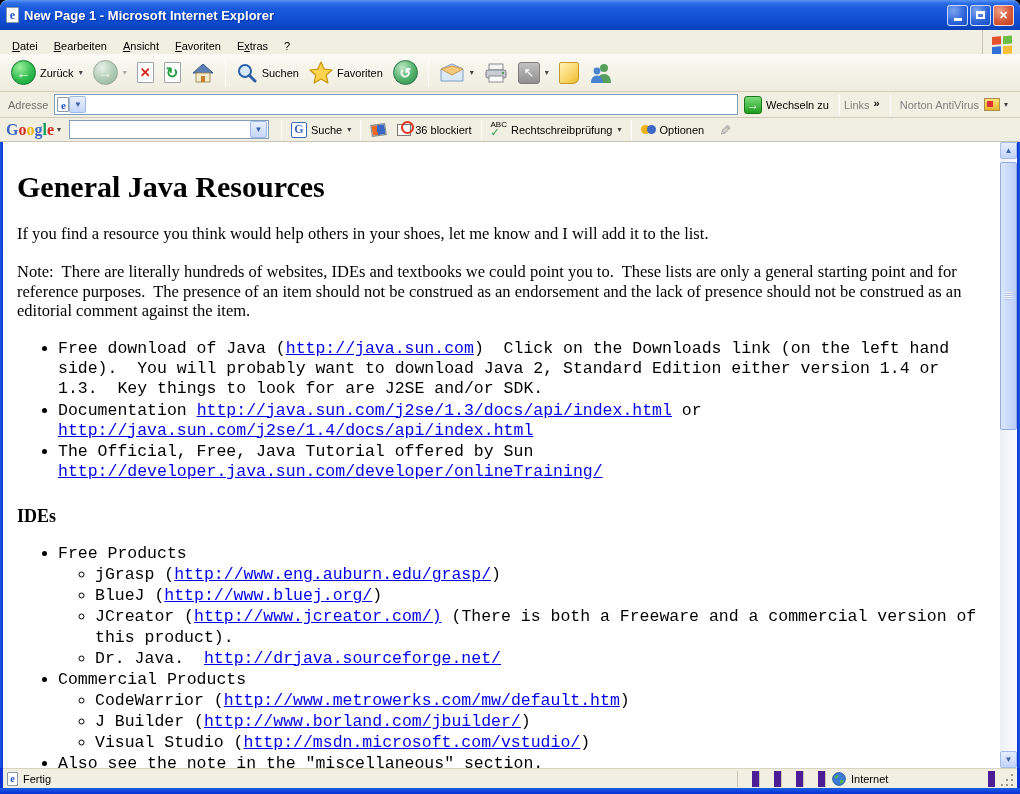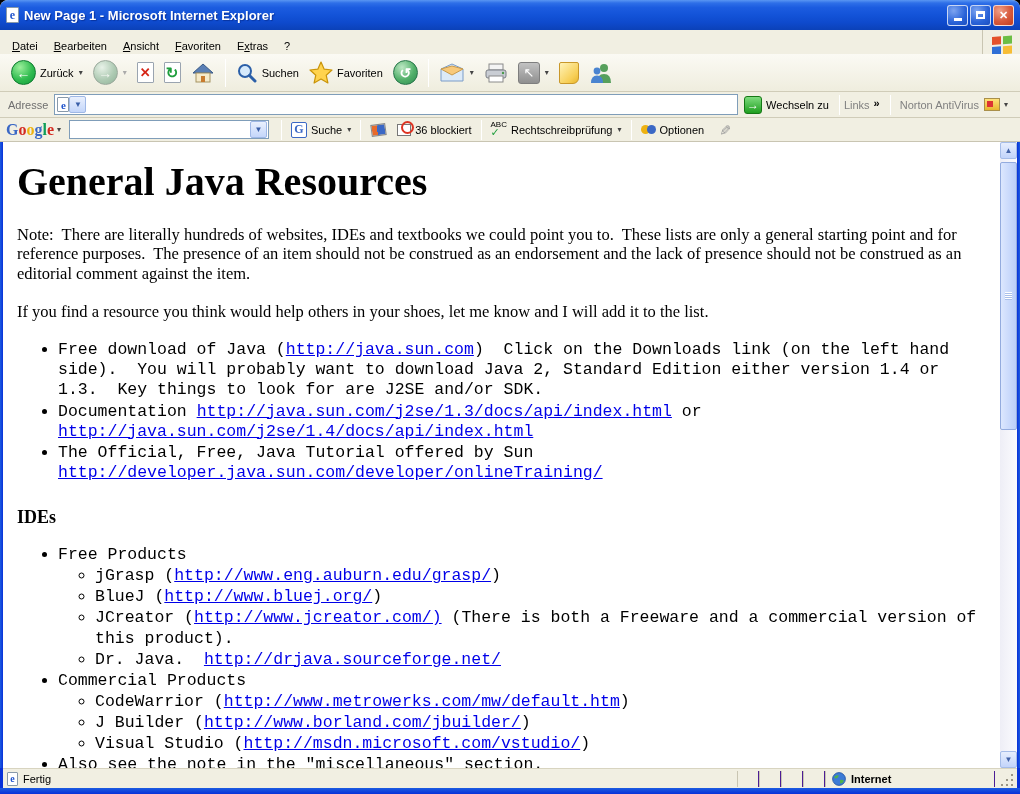--- a/index.html
+++ b/index.html
@@ -78,21 +78,21 @@
   .ball { width:9px; height:9px; border-radius:50%; display:inline-block; }
   .blockicon { width:14px; height:12px; background:#fff; border:1px solid #777; position:relative; }
   .blockicon::after { content:""; position:absolute; right:-4px; top:-4px; width:9px; height:9px; border:2px solid #D32; border-radius:50%; }
   .pr-icon { width:15px; height:12px; background:linear-gradient(90deg,#E86A2A 40%,#3B68C5 40%); border:1px solid #888; transform:rotate(-8deg); }
   .pen { color:#9A9A9A; font-size:14px; transform:rotate(90deg); display:inline-block; }
 
   
   .contentwrap { position:absolute; left:0; top:142px; width:1020px; height:626px; background:#0831D9; }
   .content { position:absolute; left:3px; top:0; width:997px; height:626px; background:#fff; overflow:hidden;
     font-family:"Liberation Serif",serif; font-size:16.5px; color:#000; padding:12px 16px 0 14px; }
-  .content h1 { font-size:40px; margin:4px 0 20px; font-weight:bold; }
+  .content h1 { font-size:30px; margin:16px 0 20px; font-weight:bold; }
   .content h3 { font-size:18px; margin:24px 0 17px; font-weight:bold; }
   .content p { margin:0 0 19px; line-height:1.17; white-space:pre-wrap; }
   .content span { white-space:pre-wrap; }
   .content ul { margin:0 0 17px; padding-left:41px; line-height:1.22;font-family:Liberation Mono, monospace; }
   .content ul ul { list-style-type:circle; margin:1px 0 1px; padding-left:37px; }
   .content li { margin:1px 0; }
   .content a { color:#0000E8; text-decoration:underline; }
 
   
   .scrollbar { position:absolute; right:3px; top:0; width:17px; height:626px; background:linear-gradient(90deg,#EEEEF6,#FBFBFE); }
@@ -101,21 +101,21 @@
   .sb-thumb { position:absolute; left:0; top:20px; width:17px; height:268px; border-radius:2px;
     background:linear-gradient(90deg,#DCE7FE,#BACEF9); border:1px solid #93ABDE; }
   .sb-grip { position:absolute; left:4px; top:50%; width:7px; height:8px; margin-top:-4px;
     background:repeating-linear-gradient(180deg,#FFFFFF 0 1px,#A9BFEA 1px 2px); }
 
   
   .statuswrap { position:absolute; left:0; top:768px; width:1020px; height:20px; background:#0831D9; }
   .statusbar { position:absolute; left:3px; top:0; width:1014px; height:20px; background:#F1EFE2;
     border-top:1px solid #D8D4C0; display:flex; align-items:center; font-size:11px; padding-left:4px; }
   .status-left { display:flex; align-items:center; gap:5px; flex:1; }
-  .s-cell { height:16px; border-left:1px solid #C9C5B2; border-right:1px solid #4c1d95;font-weight:bold; }
+  .s-cell { height:16px; border-left:1px solid #C9C5B2; border-right:7px solid #4c1d95; }
   .s-zone { display:flex; align-items:center; gap:5px; width:170px; padding-left:6px; }
   .grip { width:14px; height:14px; margin:0 2px 0 6px;
     background:
       radial-gradient(circle at 11px 3px,#9A9686 1.2px,transparent 1.5px),
       radial-gradient(circle at 11px 8px,#9A9686 1.2px,transparent 1.5px),
       radial-gradient(circle at 6px 8px,#9A9686 1.2px,transparent 1.5px),
       radial-gradient(circle at 11px 13px,#9A9686 1.2px,transparent 1.5px),
       radial-gradient(circle at 6px 13px,#9A9686 1.2px,transparent 1.5px),
       radial-gradient(circle at 1px 13px,#9A9686 1.2px,transparent 1.5px); }
   .bottomborder { position:absolute; left:0; top:788px; width:1020px; height:6px; background:linear-gradient(180deg,#1C5CE0,#0831D9); }
@@ -284,22 +284,22 @@
     <div class="tbtn">
       <span><span class="ball" style="background:#EEB211;"></span><span class="ball" style="background:#3B68C5;margin-left:-3px;"></span></span>
       <span>Optionen</span>
     </div>
     <span class="pen" style="margin-left:10px;">✎</span>
   </div>
 
   <div class="contentwrap">
     <div class="content">
         <h1>General Java Resources</h1>
+        <p><span>If you find a resource you think would help others in your shoes, let me know and I will add it to the list.</span></p>
         <p><span>Note:  There are literally hundreds of websites, IDEs and textbooks we could point you to.  These lists are only a general starting point and for reference purposes.  The presence of an item should not be construed as an endorsement and the lack of presence should not be construed as an editorial comment against the item.</span></p>
-        <p><span>If you find a resource you think would help others in your shoes, let me know and I will add it to the list.</span></p>
         <ul>
           <li><span>Free download of Java (</span><a href="#">http://java.sun.com</a><span>)  Click on the Downloads link (on the left hand side).  You will probably want to download Java 2, Standard Edition either version 1.4 or 1.3.  Key things to look for are J2SE and/or SDK.</span></li>
           <li><span>Documentation </span><a href="#">http://java.sun.com/j2se/1.3/docs/api/index.html</a><span> or </span><a href="#">http://java.sun.com/j2se/1.4/docs/api/index.html</a></li>
           <li><span>The Official, Free, Java Tutorial offered by Sun </span><a href="#">http://developer.java.sun.com/developer/onlineTraining/</a></li>
         </ul>
         <h3>IDEs</h3>
         <ul>
           <li><span>Free Products</span><ul>
               <li><span>jGrasp (</span><a href="#">http://www.eng.auburn.edu/grasp/</a><span>)</span></li>
               <li><span>BlueJ (</span><a href="#">http://www.bluej.org/</a><span>)</span></li>

